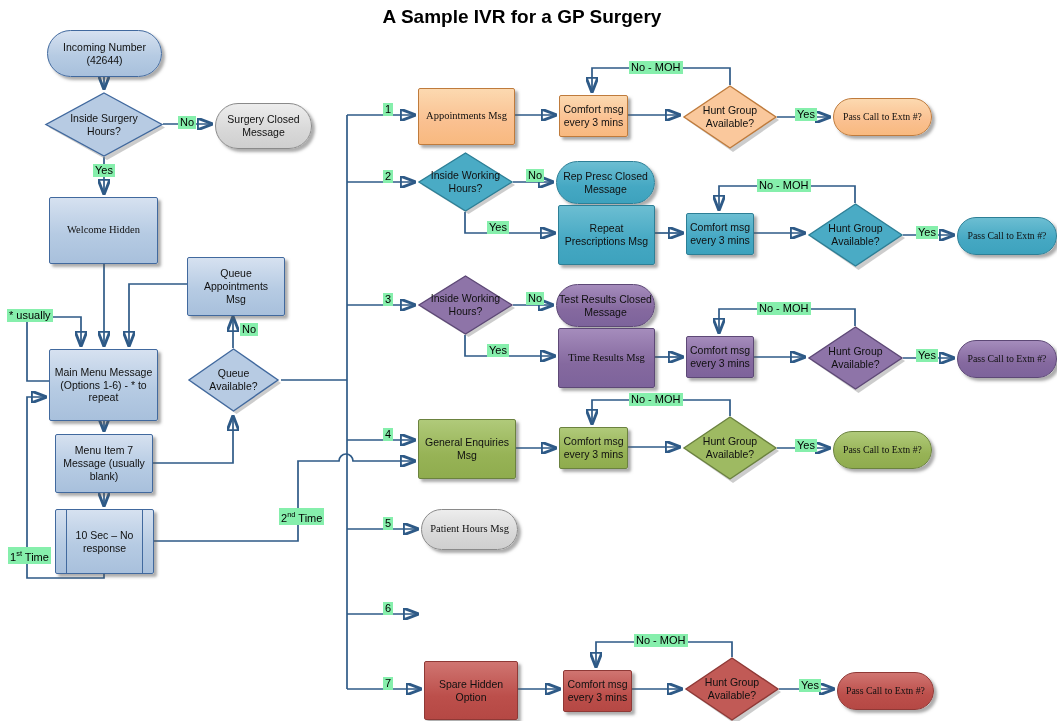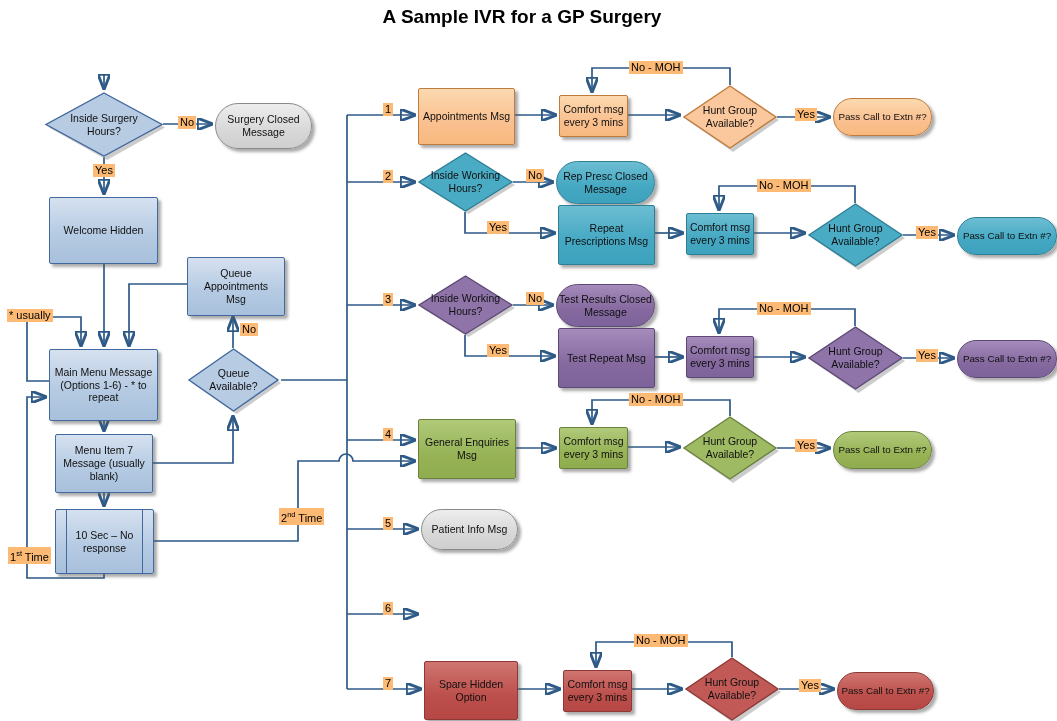--- a/index.html
+++ b/index.html
@@ -3,37 +3,37 @@
 <meta charset="utf-8">
 <style>
   html,body{margin:0;padding:0;background:#fff;font-family:"Liberation Sans",sans-serif;}
   .canvas{position:relative;width:1057px;height:721px;background:#fff;overflow:hidden;border-radius:25px;}
   .title{position:absolute;top:6px;left:0;width:1044px;text-align:center;font-size:19px;font-weight:bold;color:#000;}
   svg.wires{position:absolute;left:0;top:0;width:1057px;height:721px;overflow:visible;}
   svg.wires path{fill:none;stroke:#2e5a87;stroke-width:1.7;}
   .node{position:absolute;display:flex;align-items:center;justify-content:center;text-align:center;
         font-size:10.5px;line-height:1.22;color:#101010;}
   .lbl{white-space:pre-line;position:relative;z-index:2;padding:0 2px;}
-  .one{white-space:nowrap;}
+  .one{white-space:nowrap;font-family:Liberation Serif, serif;}
   .sm{font-size:9.8px;}
   .rect{border:1.4px solid;border-radius:2px;box-shadow:3px 3px 3px rgba(90,90,90,.5);}
   .stadium{border:1.4px solid;border-radius:999px;box-shadow:3px 3px 3px rgba(90,90,90,.5);}
   .blue{background:linear-gradient(180deg,#d6e1f0 0%,#b6cbe3 55%,#a8c0dc 100%);border-color:#41699e;}
   .grayf{background:linear-gradient(180deg,#ededed 0%,#d8d8d8 60%,#cfcfcf 100%);border-color:#8a8a8a;}
   .orange{background:linear-gradient(180deg,#fcd9b0 0%,#fac090 60%,#f8b97f 100%);border-color:#bf7b3c;}
   .teal{background:linear-gradient(180deg,#6cbed2 0%,#45a8c3 60%,#3da2bd 100%);border-color:#2d7f96;}
   .purple{background:linear-gradient(180deg,#a58cbc 0%,#85699f 60%,#7d639b 100%);border-color:#5d4876;}
   .green{background:linear-gradient(180deg,#b0ca7a 0%,#97b356 60%,#8fac4e 100%);border-color:#6b823f;}
   .red{background:linear-gradient(180deg,#d07571 0%,#bc4f4b 60%,#b54844 100%);border-color:#8f3936;}
   .diamond{background:none;border:none;box-shadow:none;}
   .dsvg{position:absolute;left:0;top:0;width:100%;height:100%;overflow:visible;z-index:1;}
   .pre::before,.pre::after{content:"";position:absolute;top:0;bottom:0;width:0;border-left:1.3px solid #41699e;z-index:1;}
   .pre::before{left:10px;}
   .pre::after{right:10px;}
-  .elabel{position:absolute;font-size:11px;line-height:13px;color:#000;background:#fdba74;padding:0 2px;white-space:nowrap;z-index:3;}
+  .elabel{position:absolute;font-size:11px;line-height:13px;color:#000;background:#86efac;padding:0 2px;white-space:nowrap;z-index:3;}
   .elabel sup{font-size:7.5px;}
 </style>
 </head>
 <body>
 
 <div class="canvas">
 
   <svg class="wires">
     <defs>
       <marker id="ah" markerWidth="9" markerHeight="7" refX="8" refY="3.5" orient="auto">
@@ -82,20 +82,24 @@
     <path d="M777,448 H829" marker-end="url(#ah)"></path>
     <path d="M730,416 V400 H592 V423" marker-end="url(#ah)"></path>
     <path d="M516,689 H559" marker-end="url(#ah)"></path>
     <path d="M630,689 H681" marker-end="url(#ah)"></path>
     <path d="M779,689 H833" marker-end="url(#ah)"></path>
     <path d="M732,657 V642 H596 V666" marker-end="url(#ah)"></path>
   </svg>
 
   <div class="title">A Sample IVR for a GP Surgery</div>
 
+  <div class="node stadium blue" style="left:47px;top:30px;width:113px;height:45px">
+      <span class="lbl">Incoming Number
+(42644)</span>
+    </div>
 
   <div class="node diamond" style="left:45px;top:92px;width:118px;height:65px">
     <svg class="dsvg" viewBox="0 0 118 65">
       <polygon points="62,4 120,35.5 62,68 4,35.5" fill="#9a9a9a" fill-opacity="0.5"></polygon>
       <polygon points="59,1 117,32.5 59,64 1,32.5" fill="#b7cbe3" stroke="#41699e" stroke-width="1.4"></polygon>
     </svg>
     <span class="lbl">Inside Surgery
 Hours?</span>
   </div>
 
@@ -196,21 +200,21 @@
       <polygon points="47.5,1 94,30 47.5,59 1,30" fill="#8e74a8" stroke="#5d4876" stroke-width="1.4"></polygon>
     </svg>
     <span class="lbl">Inside Working
 Hours?</span>
   </div>
   <div class="node stadium purple" style="left:556px;top:284px;width:97px;height:41px">
       <span class="lbl">Test Results Closed
 Message</span>
     </div>
   <div class="node rect purple" style="left:558px;top:328px;width:95px;height:58px">
-      <span class="lbl one">Test Repeat Msg</span>
+      <span class="lbl one">Time Results Msg</span>
     </div>
   <div class="node rect purple" style="left:686px;top:336px;width:66px;height:40px">
       <span class="lbl">Comfort msg
 every 3 mins</span>
     </div>
   <div class="node diamond" style="left:808px;top:326px;width:95px;height:64px">
     <svg class="dsvg" viewBox="0 0 95 64">
       <polygon points="50.5,4 97,35 50.5,67 4,35" fill="#9a9a9a" fill-opacity="0.5"></polygon>
       <polygon points="47.5,1 94,32 47.5,63 1,32" fill="#8e74a8" stroke="#5d4876" stroke-width="1.4"></polygon>
     </svg>
@@ -235,21 +239,21 @@
       <polygon points="47,1 93,32 47,63 1,32" fill="#9eba62" stroke="#6b823f" stroke-width="1.4"></polygon>
     </svg>
     <span class="lbl">Hunt Group
 Available?</span>
   </div>
   <div class="node stadium green" style="left:833px;top:431px;width:97px;height:36px">
       <span class="lbl one sm">Pass Call to Extn #?</span>
     </div>
 
   <div class="node stadium grayf" style="left:421px;top:509px;width:95px;height:39px">
-      <span class="lbl one">Patient Info Msg</span>
+      <span class="lbl one">Patient Hours Msg</span>
     </div>
 
   <div class="node rect red" style="left:424px;top:661px;width:92px;height:57px">
       <span class="lbl">Spare Hidden
 Option</span>
     </div>
   <div class="node rect red" style="left:563px;top:670px;width:67px;height:40px">
       <span class="lbl">Comfort msg
 every 3 mins</span>
     </div>

